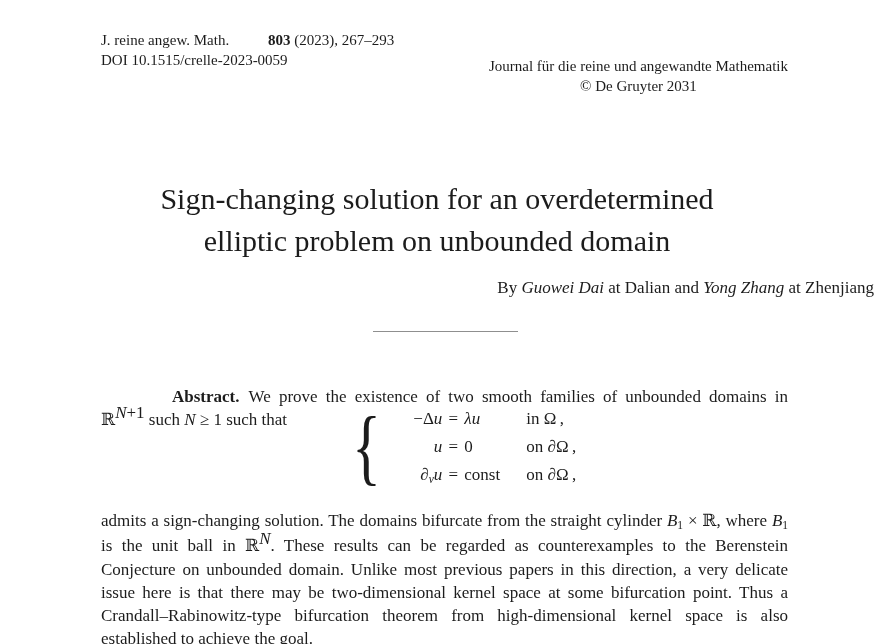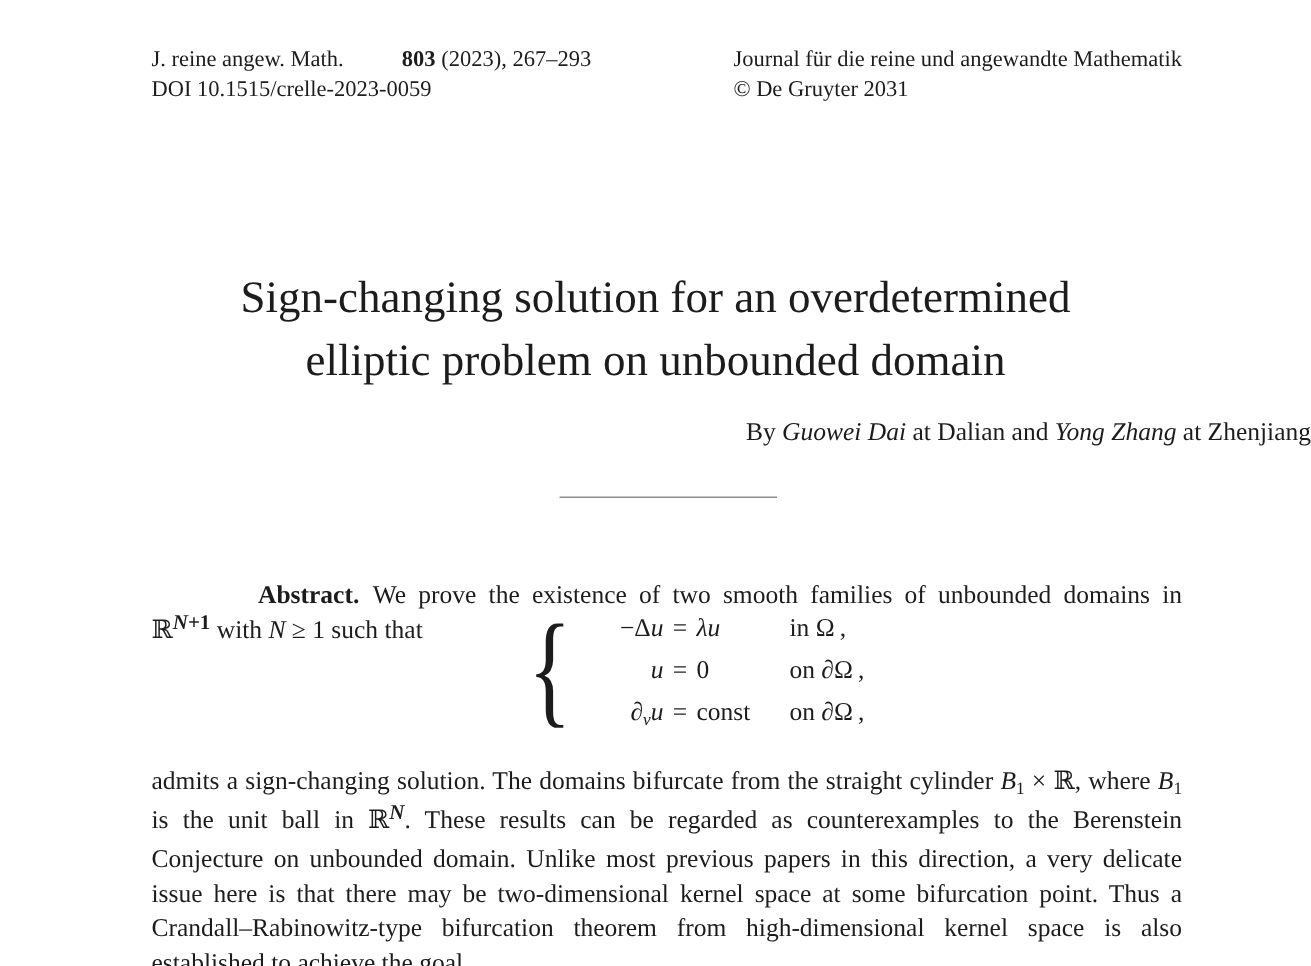--- a/index.html
+++ b/index.html
@@ -14,21 +14,21 @@
     background:var(--background);
     color:var(--text);
     font-family:"Liberation Serif","DejaVu Serif","DejaVu Sans",serif;
     overflow:hidden;
   }
   .header{
     position:absolute;top:31px;left:101px;right:86px;
     display:flex;justify-content:space-between;
     font-size:15px;line-height:19.5px;
   }
-  .header-right{text-align:left;}
+  .header-right{text-align:center;margin-top:26px;}
   .b{font-weight:bold;padding-left:35px;}
   .it{font-style:italic;}
   .title{
     position:absolute;top:178px;left:0;right:0;
     text-align:center;
     font-size:30px;line-height:42px;
   }
   .byline{
     position:absolute;top:277px;left:0;right:0;
     text-align:right;
@@ -43,21 +43,21 @@
   }
   .abstract{
     position:absolute;top:368px;left:101px;width:687px;
     text-indent:36px;
   }
   .abstract-label{margin-right:9px;}
   .bodytext{
     position:absolute;top:492px;left:101px;width:687px;
   }
   sup.msup{
-    font-size:14px;vertical-align:baseline;position:relative;top:-0.45em;font-weight:bold;
+    font-size:17px;vertical-align:baseline;position:relative;top:-0.45em;
   }
   sub.msub{
     font-size:11.5px;vertical-align:baseline;position:relative;top:0.25em;
   }
   .equation{
     position:absolute;top:405px;left:352px;
     display:flex;align-items:center;
     font-size:17px;
   }
   .brace{
@@ -98,21 +98,21 @@
 
   <div class="title">
     <div>Sign-changing solution for an overdetermined</div>
     <div>elliptic problem on unbounded domain</div>
   </div>
 
   <div class="byline"><span>By </span><span class="it">Guowei Dai</span><span> at Dalian and </span><span class="it">Yong Zhang</span><span> at Zhenjiang</span></div>
 
   <div class="divider"></div>
 
-  <p class="para abstract"><span class="b abstract-label">Abstract.</span><span>We prove the existence of two smooth families of unbounded domains in </span><span>ℝ</span><sup class="msup"><span class="it">N</span><span>+1</span></sup><span> with </span><span class="it">N</span><span> ≥ 1 such that</span></p>
+  <p class="para abstract"><span class="b abstract-label">Abstract.</span><span>We prove the existence of two smooth families of unbounded domains in </span><span>ℝ</span><sup class="msup"><span class="it">N</span><span>+1</span></sup><span> such </span><span class="it">N</span><span> ≥ 1 such that</span></p>
 
   <div class="equation">
     <span class="brace">{</span>
     <div class="eqrows">
       <div class="eqrow">
         <span class="eq-lhs"><span>−Δ</span><span class="it">u</span></span>
         <span class="eq-rel">=</span>
         <span class="eq-rhs it">λu</span>
         <span class="eq-cond"><span>in </span><span>Ω ,</span></span>
       </div>

